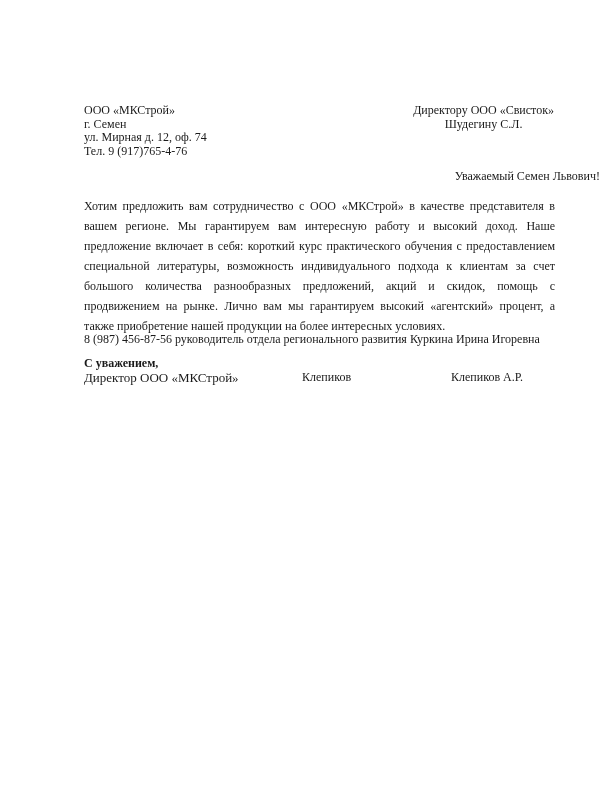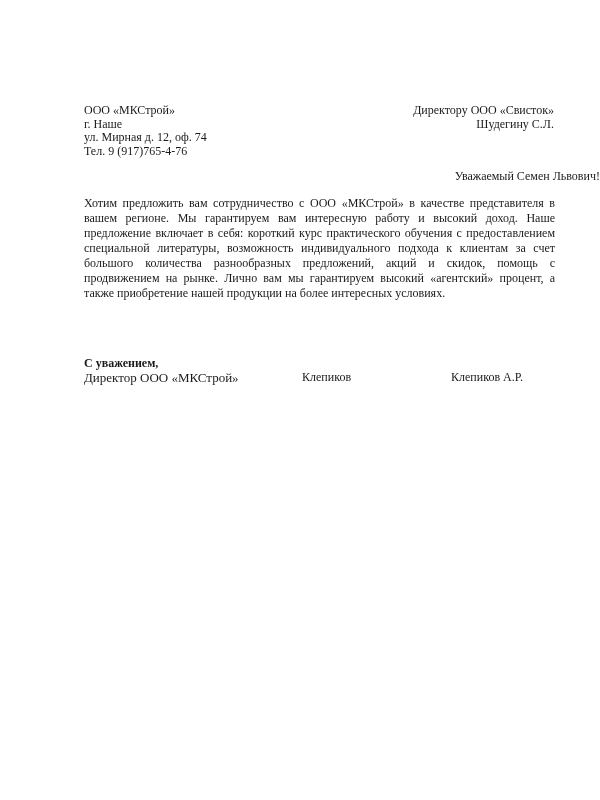--- a/index.html
+++ b/index.html
@@ -29,39 +29,39 @@
       line-height: 13.5px;
       font-size: 12px;
     }
     .sender div { white-space: nowrap; }
     .recipient {
       position: absolute;
       right: 46px;
       top: 104px;
       line-height: 13.5px;
       font-size: 12px;
-      text-align: right;
+      text-align: center;
     }
     .recipient div { white-space: nowrap; }
     .greeting {
       position: absolute;
       left: 0;
       width: 600px;
       top: 169px;
       text-align: right;
       font-size: 12px;
     }
     .greeting span { margin-left: 18px; }
     .body-text {
       position: absolute;
       left: 84px;
       width: 471px;
       top: 196px;
       font-size: 12px;
-      line-height: 15px;
+      line-height: 20px;
       text-align: justify;
       text-indent: 0;
     }
     .more-info {
       position: absolute;
       left: 84px;
       top: 302px;
       font-size: 12px;
       white-space: nowrap;
     }
@@ -102,36 +102,37 @@
       white-space: nowrap;
     }
   </style>
 </head>
 <body>
 
 <div class="page">
 
   <div class="sender">
     <div>ООО «МКСтрой»</div>
-    <div>г. Наше</div>
+    <div>г. Семен</div>
     <div>ул. Мирная д. 12, оф. 74</div>
     <div>Тел. 9 (917)765-4-76</div>
   </div>
 
   <div class="recipient">
     <div>Директору ООО «Свисток»</div>
     <div>Шудегину С.Л.</div>
   </div>
 
   <div class="greeting">
     <span>Уважаемый Семен Львович!</span>
   </div>
 
   <div class="body-text">Хотим предложить вам сотрудничество с ООО «МКСтрой» в качестве представителя в вашем регионе. Мы гарантируем вам интересную работу и высокий доход. Наше предложение включает в себя: короткий курс практического обучения с предоставлением специальной литературы, возможность индивидуального подхода к клиентам за счет большого количества разнообразных предложений, акций и скидок, помощь с продвижением на рынке. Лично вам мы гарантируем высокий «агентский» процент, а также приобретение нашей продукции на более интересных условиях.</div>
 
 
+  <div class="contact">8 (987) 456-87-56 руководитель отдела регионального развития Куркина Ирина Игоревна</div>
 
   <div class="closing">С уважением,</div>
   <div class="sign-title">Директор ООО «МКСтрой»</div>
   <div class="signature">Клепиков</div>
   <div class="sign-name">Клепиков А.Р.</div>
 
 </div>
 
 </body></html>

